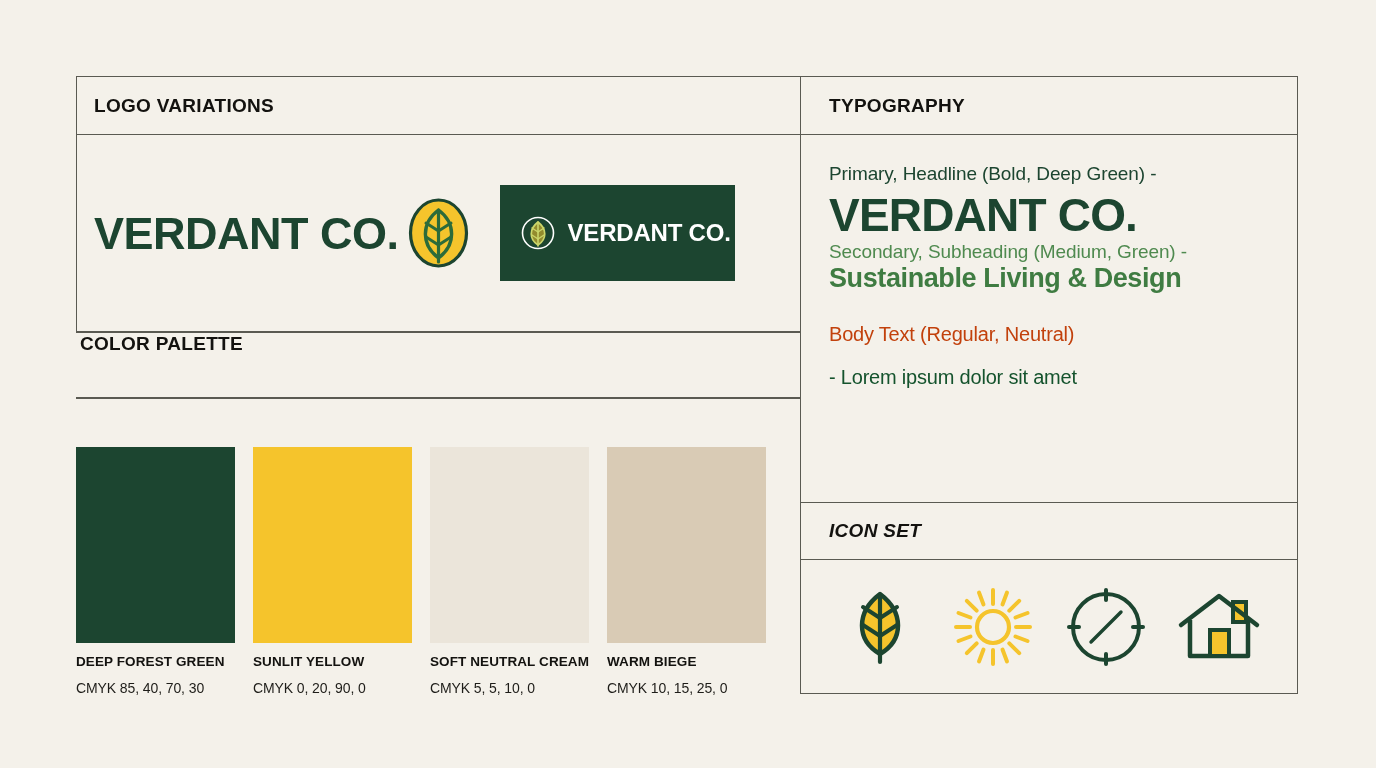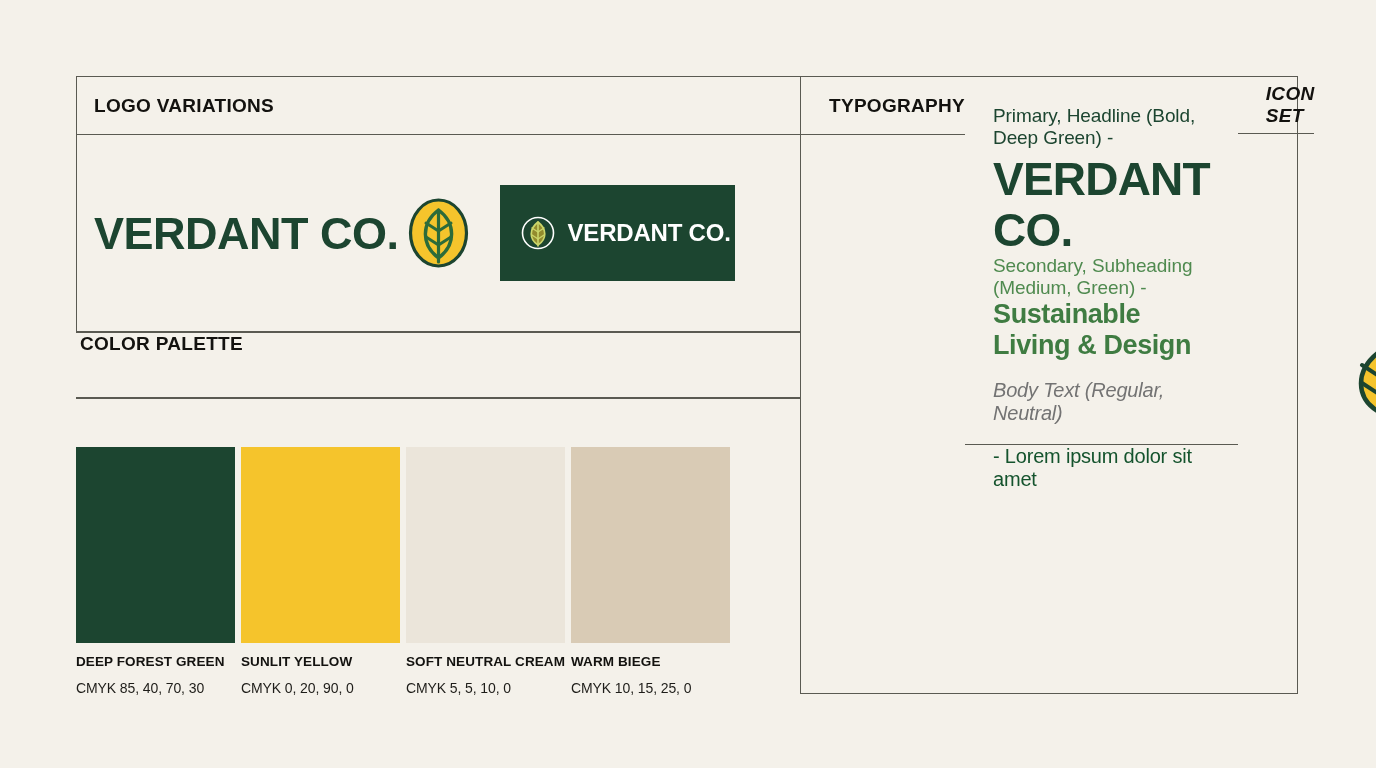--- a/index.html
+++ b/index.html
@@ -106,20 +106,21 @@
 
   .palette-head {
     height: 66px;
     display: flex;
     padding-left: 4px;
     border-bottom: 2.5px solid #5a5a52;
   }
 
   .swatch-row {
     display: flex;
+    gap: 12px;
     padding-top: 48px;
   }
 
   .swatch-col {
     width: 165px;
   }
 
   .swatch-chip {
     width: 159px;
     height: 196px;
@@ -139,21 +140,21 @@
     color: #1e1d19;
     margin-top: 9px;
     letter-spacing: -0.1px;
   }
 
   
   .col-right {
     width: 498px;
     border: 1.5px solid #5a5a52;
     display: flex;
-    flex-direction: row;
+    flex-direction: column;
     justify-content: space-between;
   }
 
   .typo-head {
     height: 58px;
     display: flex;
     align-items: center;
     padding-left: 28px;
     border-bottom: 1.5px solid #5a5a52;
   }
@@ -187,24 +188,23 @@
 
   .typo-sample-secondary {
     font-size: 27px;
     font-weight: bold;
     color: #3f7c42;
     letter-spacing: -0.4px;
   }
 
   .typo-label-body {
     font-size: 20px;
-    color: #737373;
-    margin-top: 18px;
+    color: #c2410c;
+    margin-top: 29px;
     letter-spacing: -0.2px;
-    font-style: italic;
   }
 
   .typo-sample-body {
     font-size: 20px;
     color: #14532d;
     margin-top: 20px;
     letter-spacing: -0.2px;
   }
 
   .icon-head {

